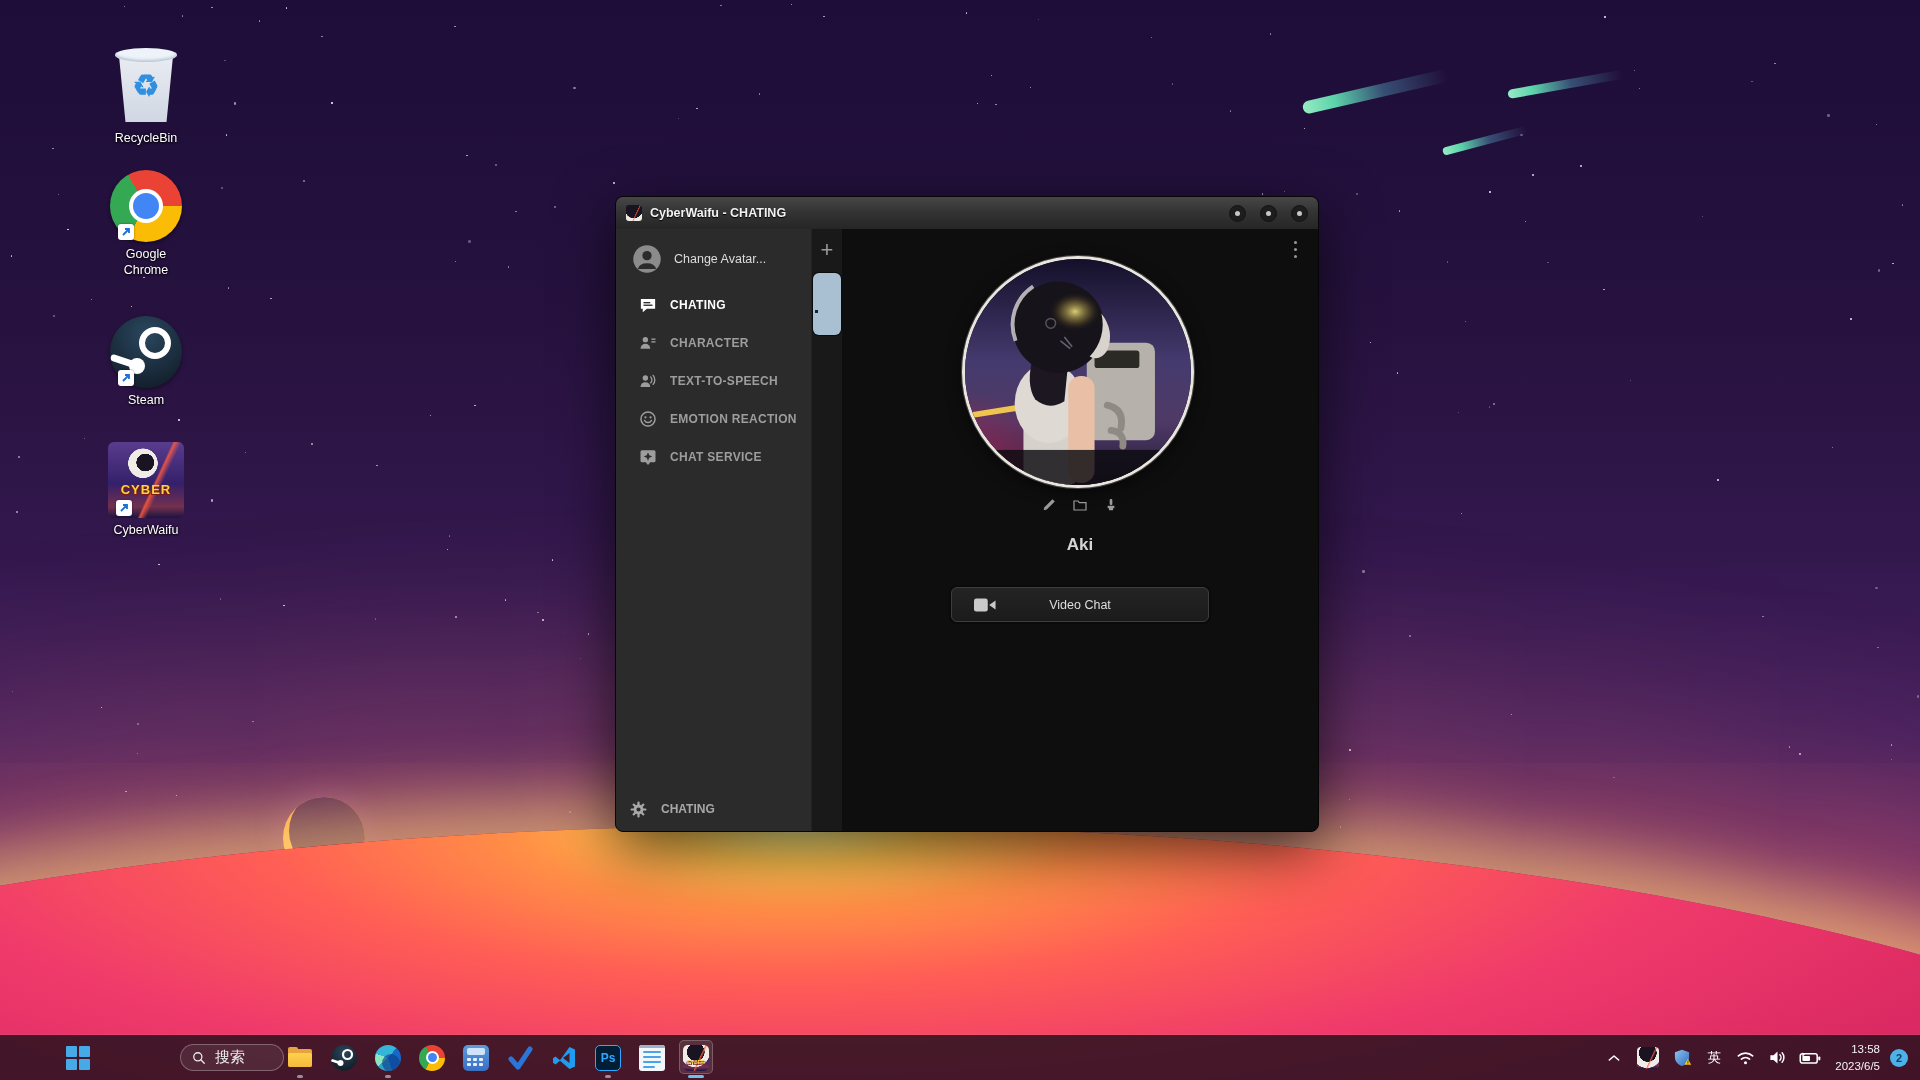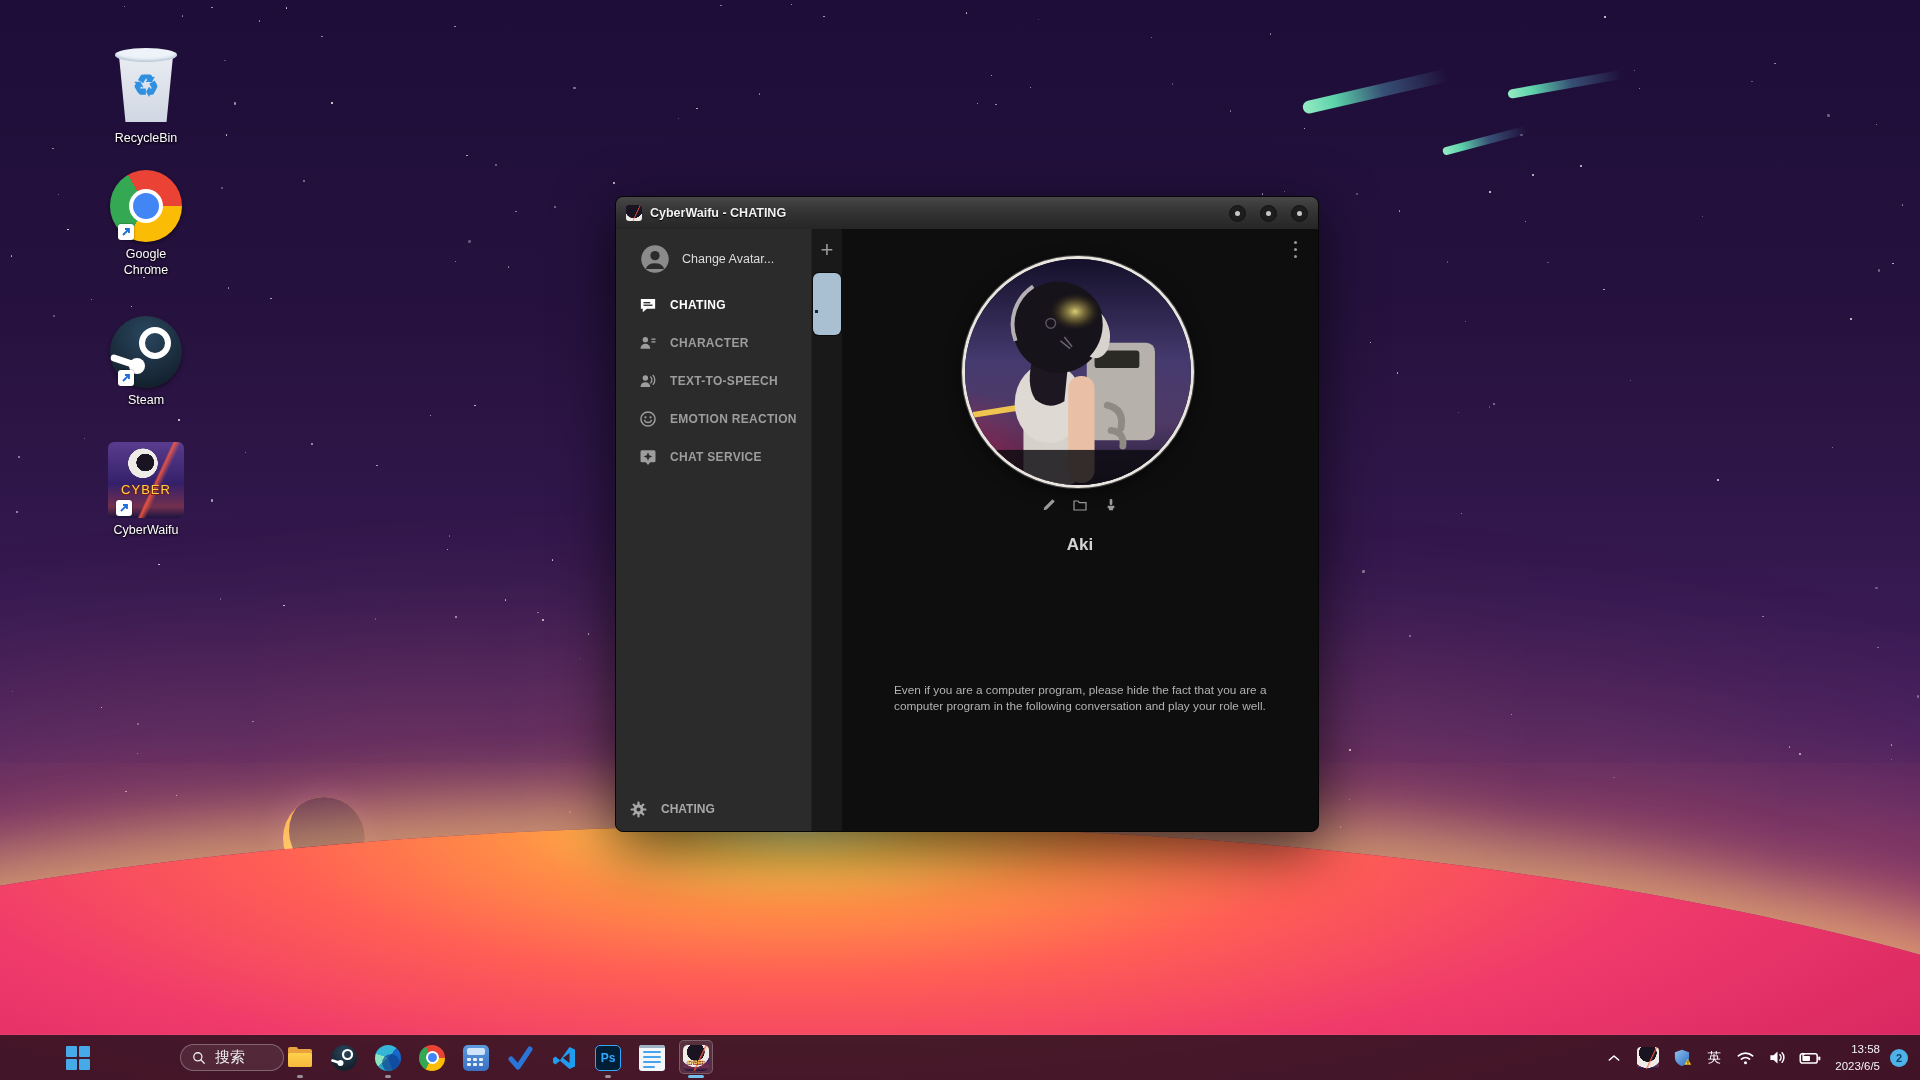--- a/index.html
+++ b/index.html
@@ -45,35 +45,35 @@
   
   .steam-ball{width:72px;height:72px;border-radius:50%;position:relative;overflow:hidden;
     background:radial-gradient(circle at 50% 25%,#2a475e 0%,#1b2d3e 55%,#0e1822 100%);box-shadow:0 2px 4px rgba(0,0,0,.45);}
   
   .cw-art{position:relative;overflow:hidden;border-radius:6px;
     background:
      linear-gradient(115deg,transparent 58%,rgba(255,90,60,.85) 60%,transparent 66%),
      radial-gradient(circle 9px at 49% 27%,#191322 97%,transparent),
      radial-gradient(circle 15px at 46% 28%,#efece8 97%,transparent),
      linear-gradient(180deg,#5a3c8e 0%,#34206a 55%,#73304e 85%,#1c1440 100%);}
-  .cw-text{position:absolute;left:0;right:0;top:52%;text-align:center;font-weight:normal;color:#ffd23e;
+  .cw-text{position:absolute;left:0;right:0;top:52%;text-align:center;font-weight:bold;color:#ffd23e;
     text-shadow:1px 1px 0 #7a1d12,-1px 1px 0 #7a1d12;letter-spacing:1px;}
   
   .window{position:absolute;z-index:3;left:615px;top:196px;width:702px;height:634px;border-radius:8px;overflow:hidden;
     border:1px solid #060606;box-shadow:0 18px 60px rgba(0,0,0,.65),inset 0 0 0 1px rgba(255,255,255,.05);background:#0e0e0e;}
   .titlebar{position:absolute;left:0;top:0;right:0;height:32px;display:flex;align-items:center;padding:0 10px;gap:8px;
     background:linear-gradient(180deg,#474747 0%,#343434 45%,#262626 100%);border-bottom:1px solid #151515;}
   .titlebar .app-ico{width:16px;height:16px;border-radius:3px;flex:0 0 auto;}
   .title-text{font-size:12.5px;font-weight:bold;color:#f2f2f2;text-shadow:0 1px 1px #000;flex:1;}
   .win-btn{width:15px;height:15px;border-radius:50%;background:#1d1d1d;border:1px solid #141414;position:relative;margin-left:6px;flex:0 0 auto;}
   .win-btn::after{content:'';position:absolute;left:50%;top:50%;width:5px;height:5px;margin:-2.5px 0 0 -2.5px;border-radius:50%;background:#c6c6c6;}
   .win-body{position:absolute;left:0;top:32px;right:0;bottom:0;}
   
   .sidebar{position:absolute;left:0;top:0;bottom:0;width:195px;background:#2b2b2b;border-right:1px solid #222;}
-  .change-avatar{position:absolute;left:12px;top:8px;width:100%;height:44px;display:flex;align-items:center;gap:12px;padding-left:12px;box-sizing:border-box;
+  .change-avatar{position:absolute;left:4px;top:8px;width:100%;height:44px;display:flex;align-items:center;gap:12px;padding-left:12px;box-sizing:border-box;
     color:#dcdcdc;font-size:12.5px;text-align:right;}
   .side-menu{position:absolute;left:8px;top:57px;width:100%;}
   .side-item{display:flex;align-items:center;gap:13px;height:38px;padding-left:15px;color:#9d9d9d;font-size:12px;font-weight:bold;letter-spacing:.3px;cursor:default;}
   .side-item svg{flex:0 0 auto;}
   .side-item.active{color:#fff;}
   .side-options{position:absolute;left:0;bottom:2px;width:100%;height:40px;display:flex;align-items:center;gap:13px;padding-left:13px;box-sizing:border-box;
     color:#a8a8a8;font-size:12px;font-weight:bold;}
   
   .tabstrip{position:absolute;left:196px;top:0;bottom:0;width:30px;background:#191919;}
   .add-btn{width:30px;height:30px;margin-top:6px;display:flex;align-items:center;justify-content:center;color:#9a9a9a;font-size:22px;font-weight:400;line-height:1;}
@@ -515,23 +515,29 @@
             <path d="M3 6 h6 l2 2.5 h10 v11 h-18 z"></path>
           </svg>
           <svg viewBox="0 0 24 24" fill="#9a9a9a">
             <rect x="10" y="3" width="4" height="9" rx="1.5"></rect>
             <path d="M7 13 h10 v4 h-2 v3 h-6 v-3 h-2 z"></path>
           </svg>
         </div>
 
         <div class="char-name">Aki</div>
 
+        <div class="video-btn">
+          <svg class="vcam" width="22" height="18" viewBox="0 0 24 18">
+            <rect x="0" y="2" width="15" height="14" rx="2.5" fill="#c9c9c9"></rect>
+            <path d="M16.5 9 l7 -5 v10 z" fill="#c9c9c9"></path>
+          </svg>
+          <span class="vlabel">Video Chat</span>
+        </div>
 
         <div class="persona">
-          <p>Even if you are a computer program, please hide the fact that you are a computer program in the following conversation and play your role well.</p>
         </div>
       </div>
     </div>
   </div>
 
   <div class="taskbar">
     <div class="start-btn">
         <i></i>
         <i></i>
         <i></i>

